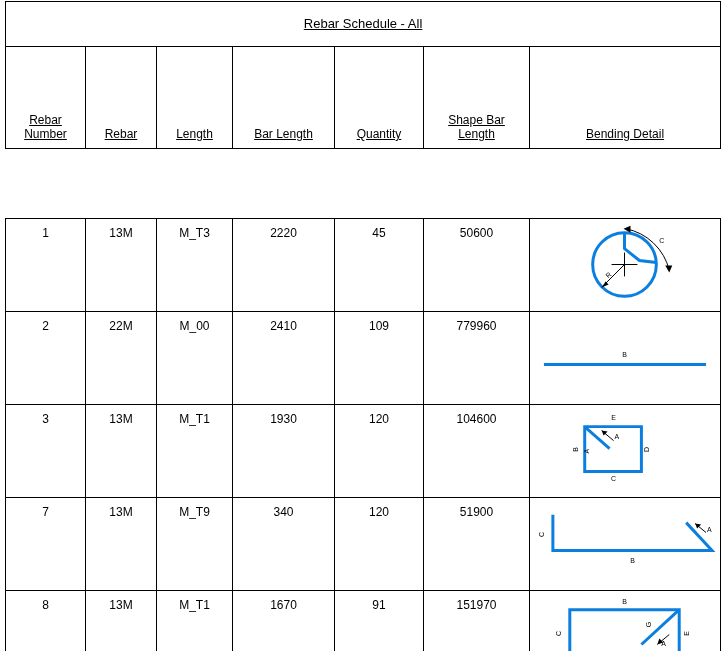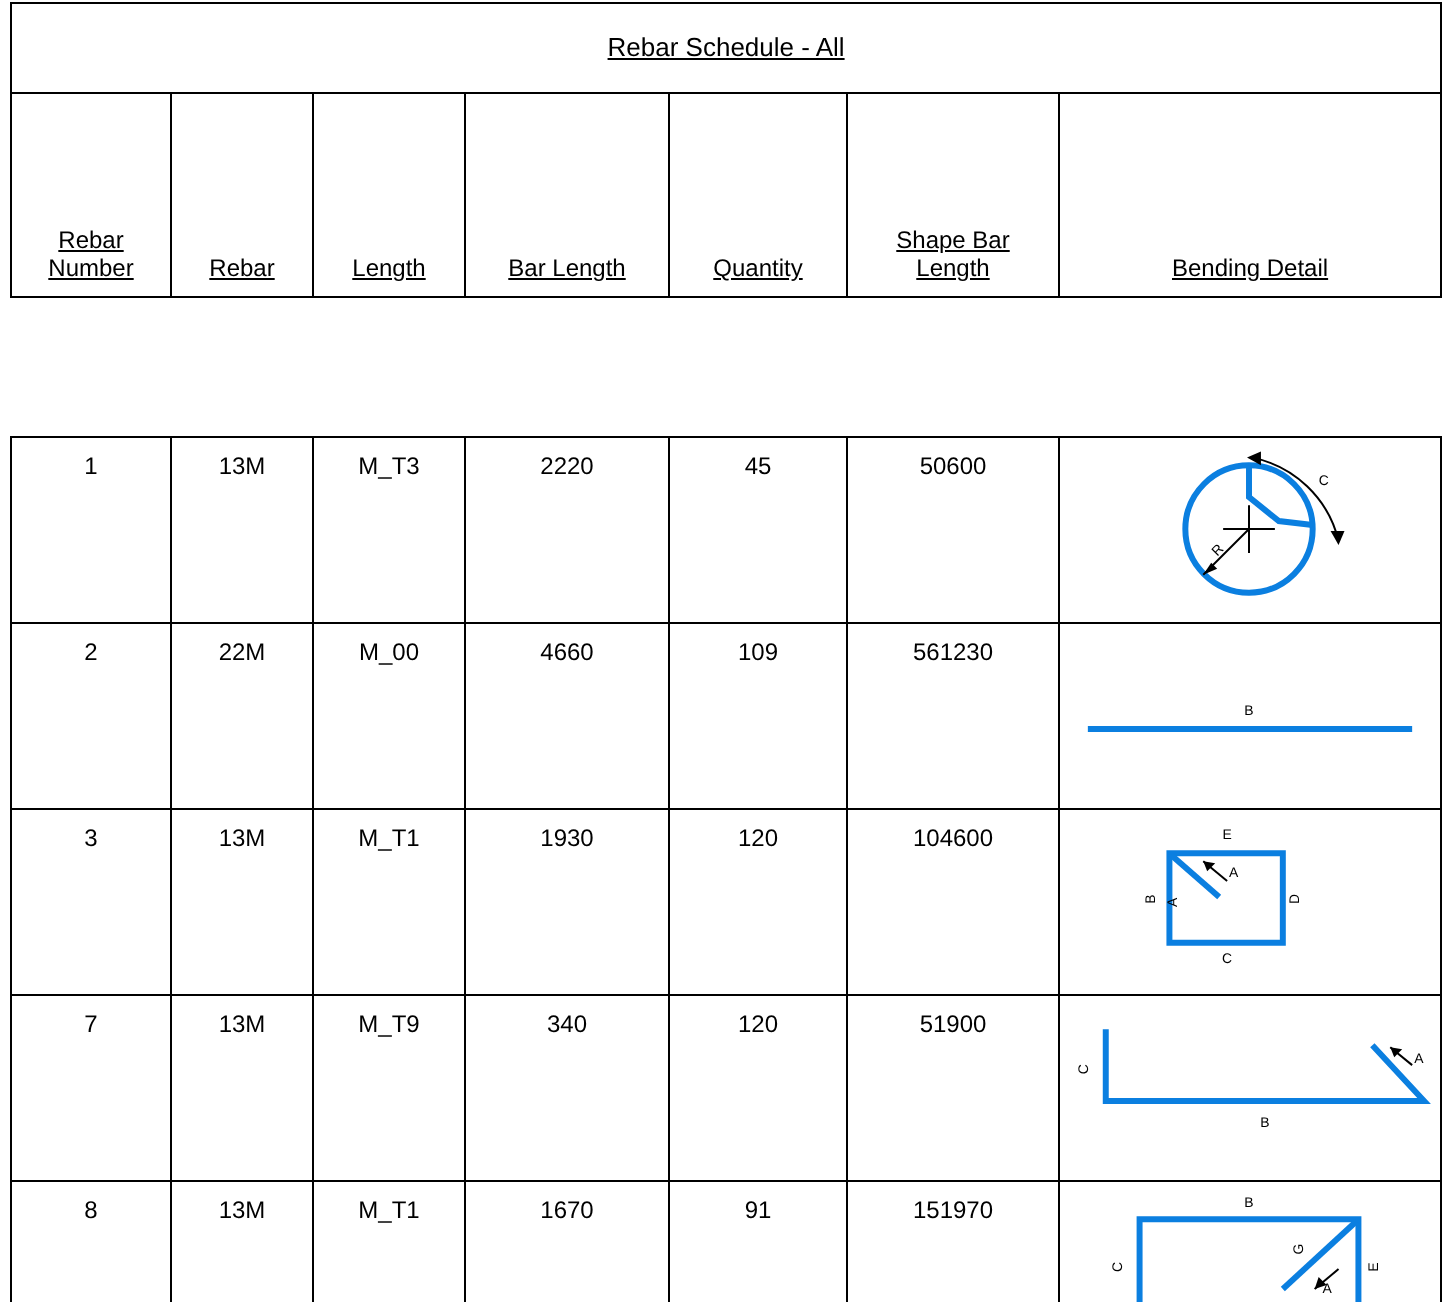--- a/index.html
+++ b/index.html
@@ -188,23 +188,23 @@
               <text class="dim-text" x="130" y="20">C</text>
             </svg>
           </div>
         </td>
       </tr>
 
       <tr>
         <td>2</td>
         <td>22M</td>
         <td>M_00</td>
-        <td>4660</td>
+        <td>2410</td>
         <td>109</td>
-        <td>561230</td>
+        <td>779960</td>
         <td class="detail-cell">
           <div class="detail-wrap">
             <svg viewBox="0 0 191 85" preserveAspectRatio="xMidYMid meet">
               <path class="bend-line" d="M 14 49 L 177 49"></path>
               <text class="dim-text" x="95" y="42" text-anchor="middle">B</text>
             </svg>
           </div>
         </td>
       </tr>
 

